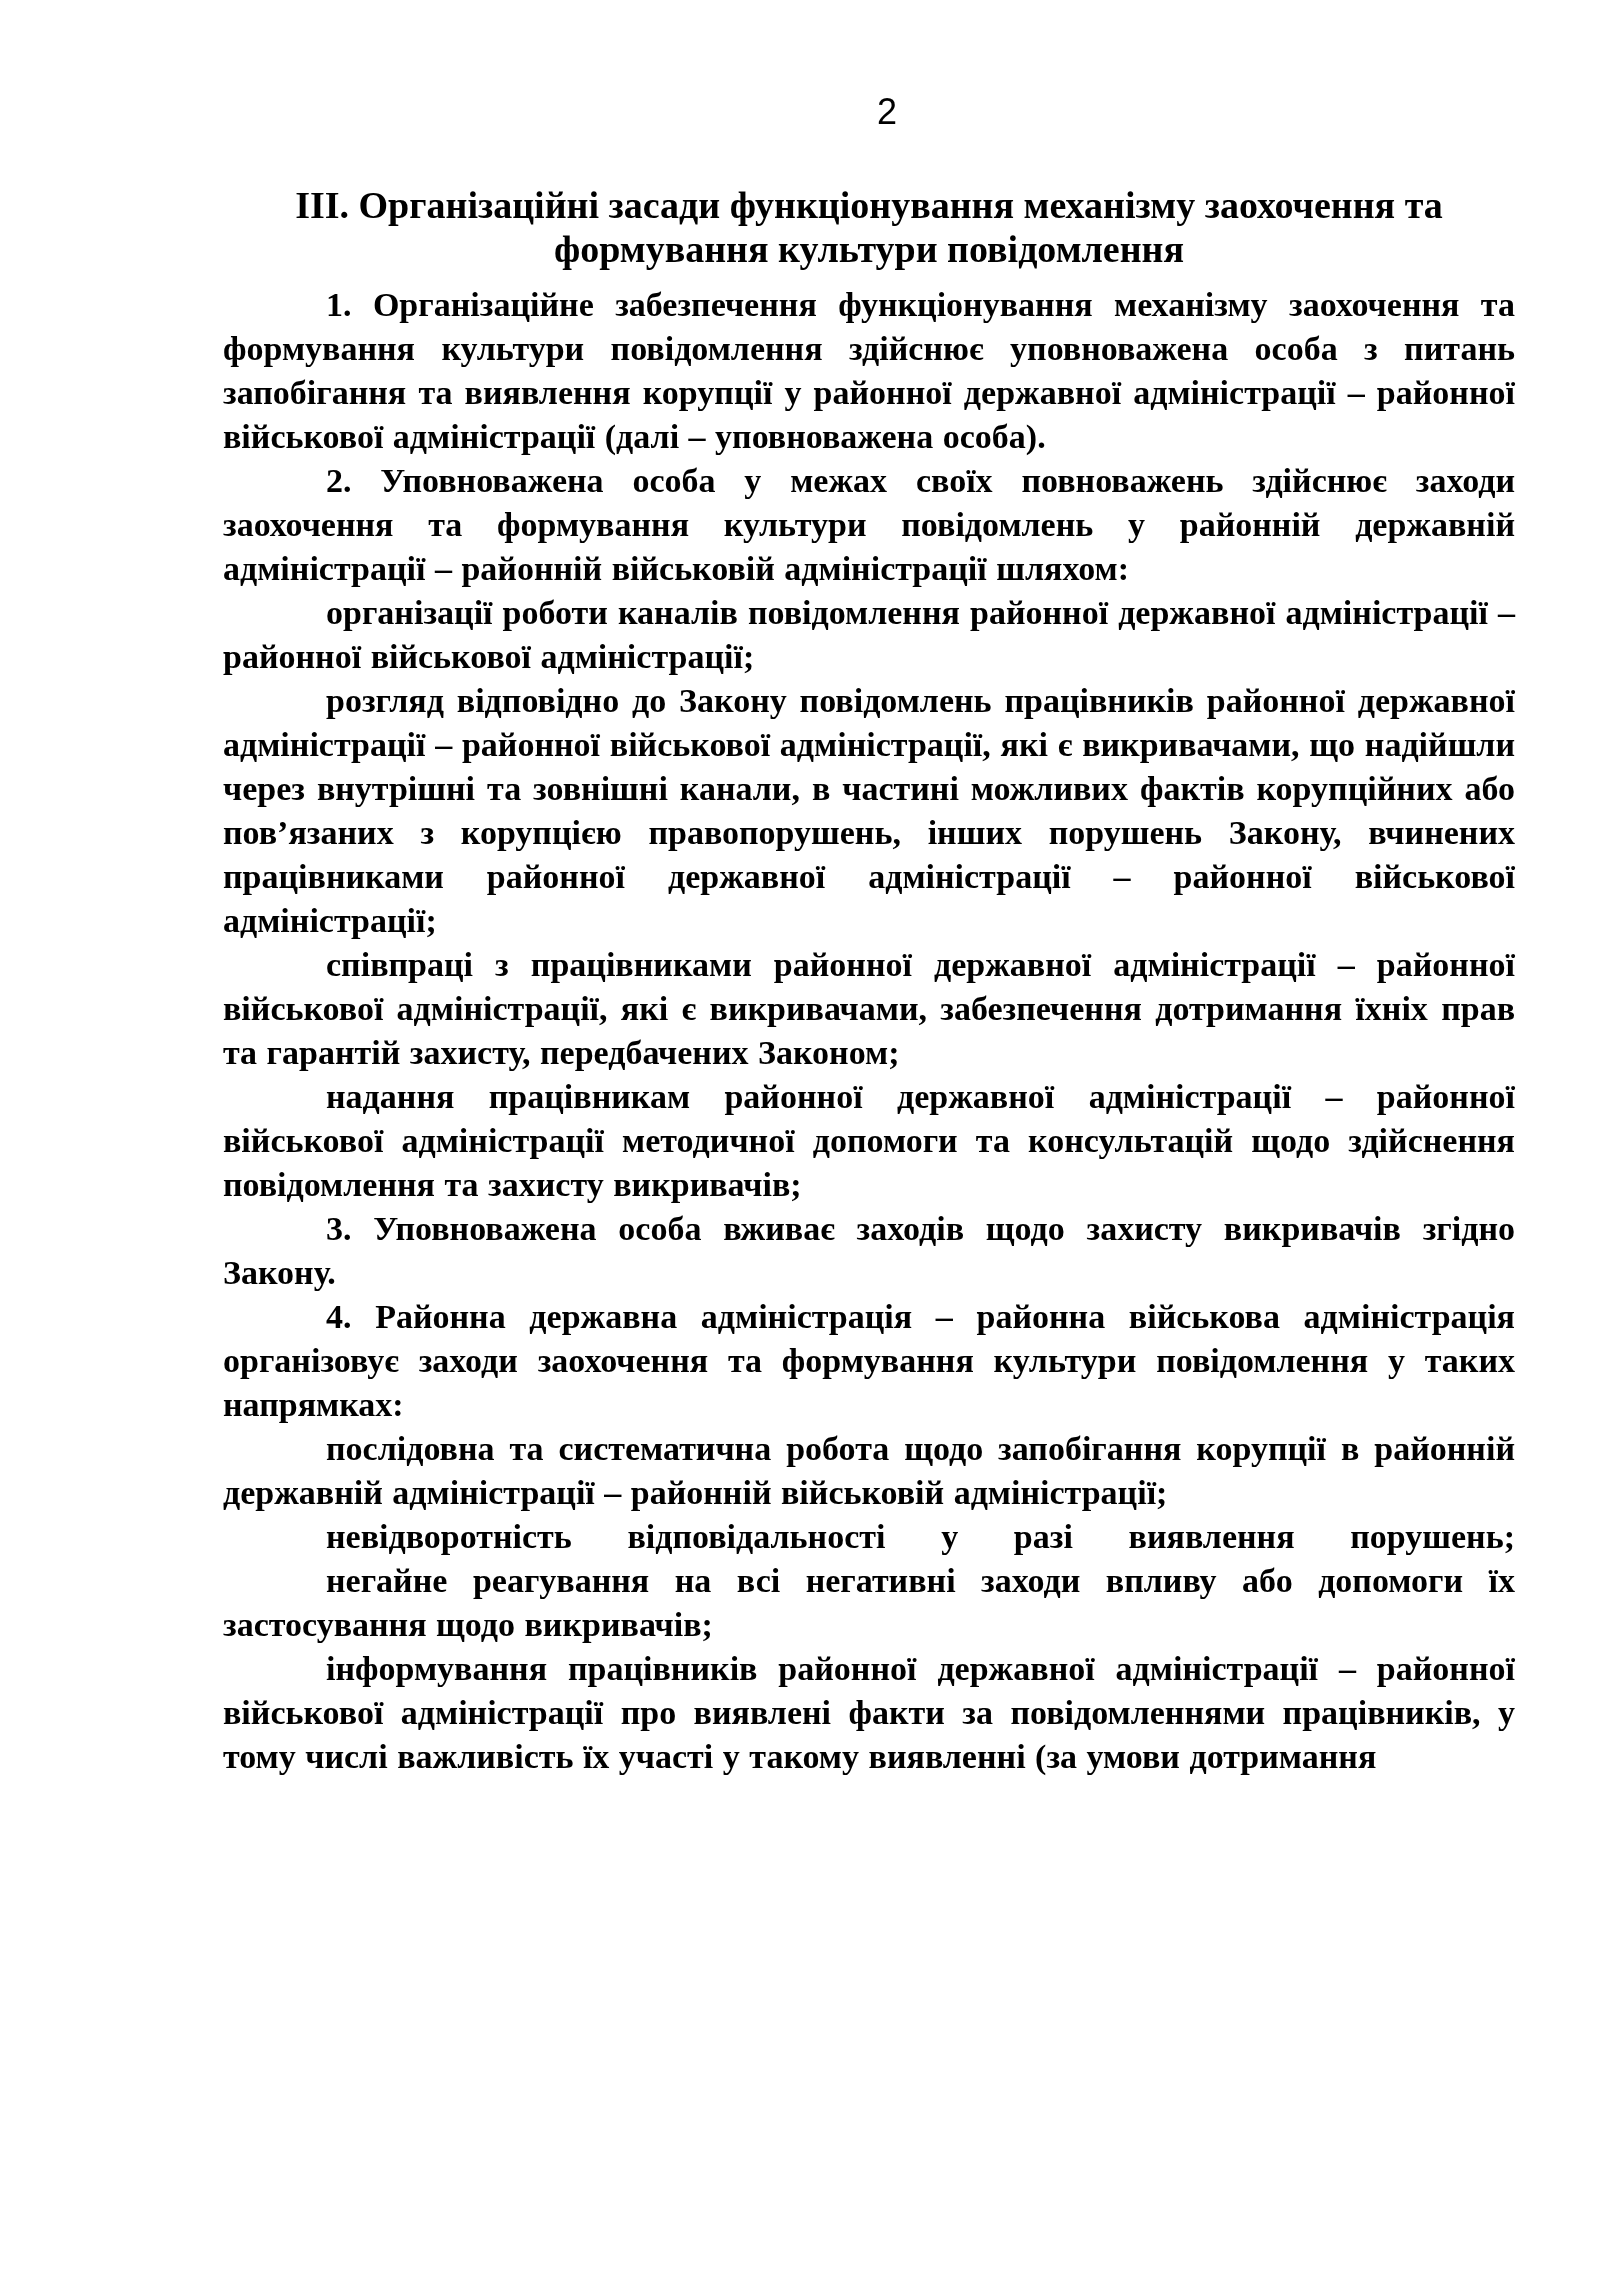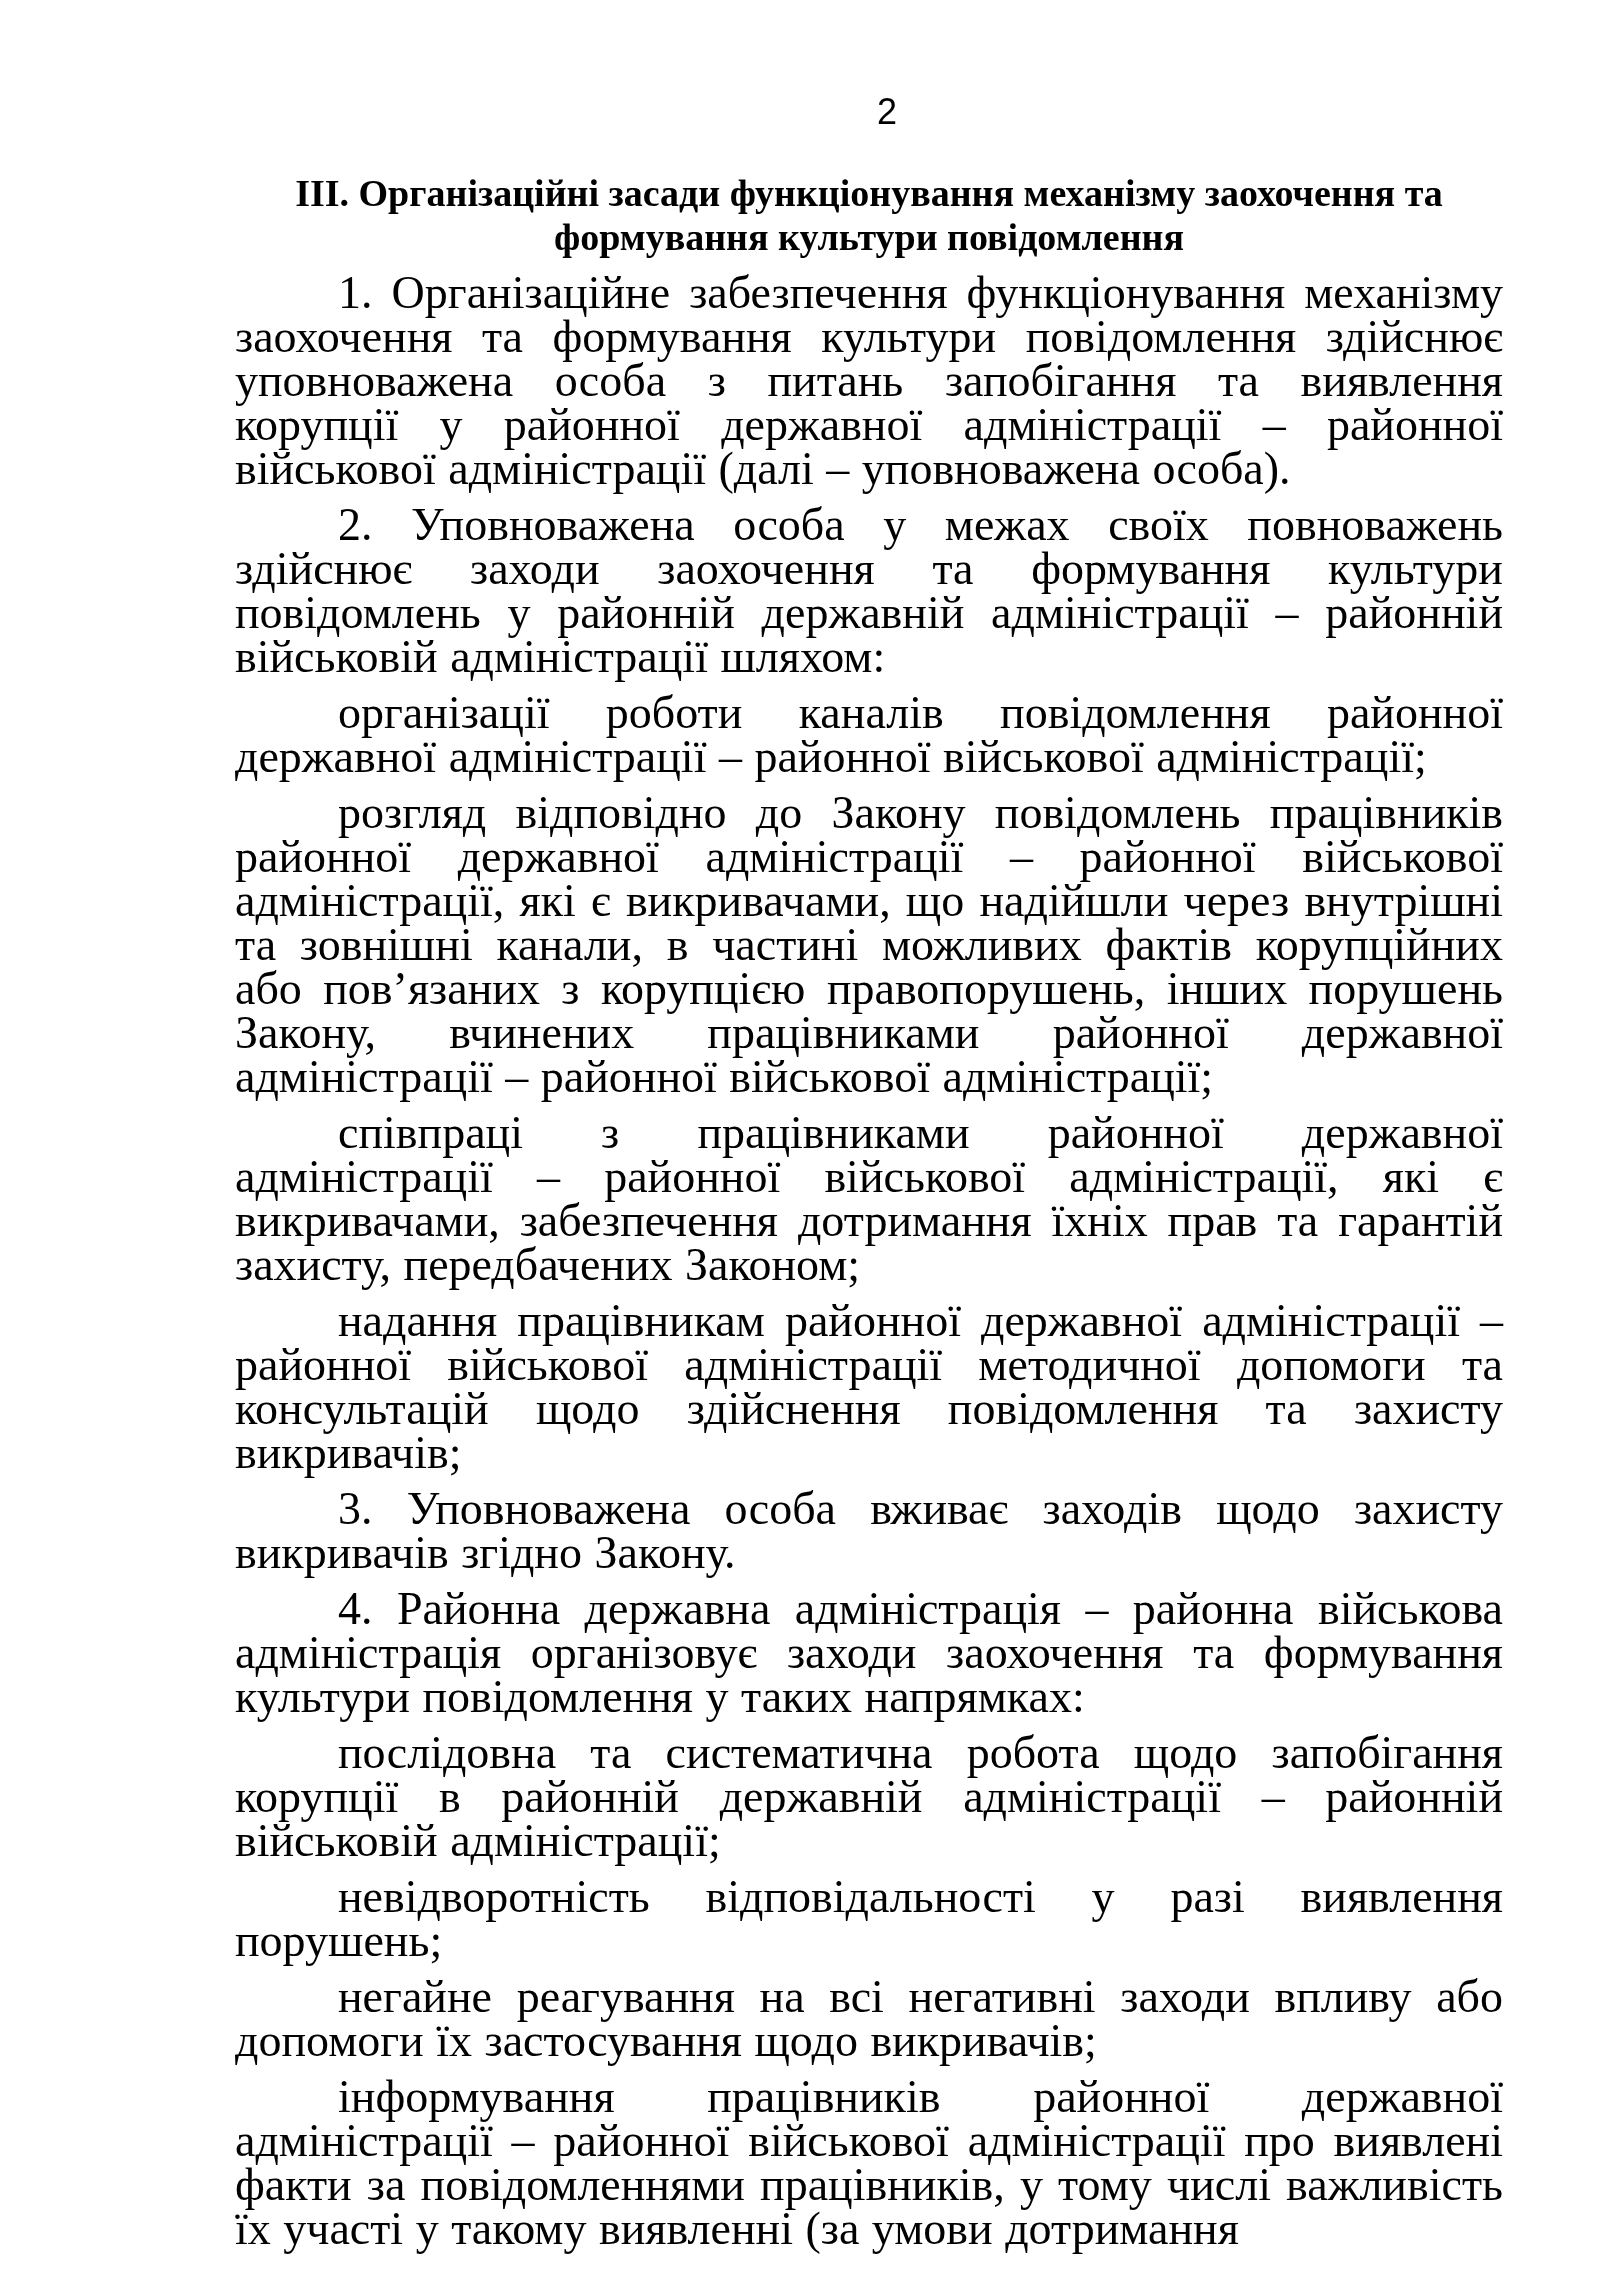--- a/index.html
+++ b/index.html
@@ -30,32 +30,33 @@
     left: 223px;
     top: 0;
     width: 1292px;
     padding-top: 171px;
   }
   .heading {
     font-size: 38px;
     font-weight: bold;
     text-align: center;
     line-height: 44px;
-    margin: 0;
+    margin: 12px;
   }
   .heading .hline {
     display: block;
   }
   .para {
-    margin: 12px;
-    font-size: 46px;
+    margin: 0;
+    font-size: 34px;
     line-height: 44px;
     text-align: justify;
     text-indent: 103px;
     word-spacing: 1px;
+    font-weight: bold;
   }
   .para.force-last {
     text-align-last: justify;
   }
 </style>
 </head>
 <body>
 
 <div class="page">
   <div class="page-number">2</div>

